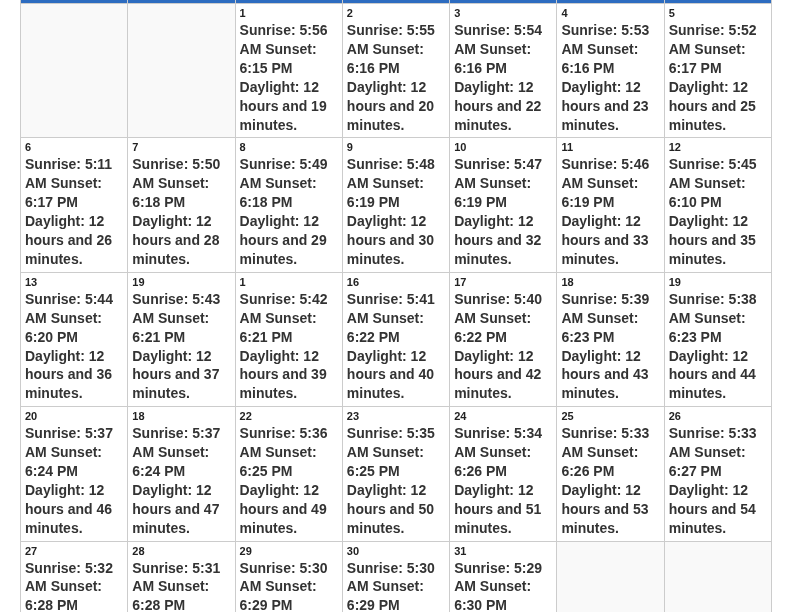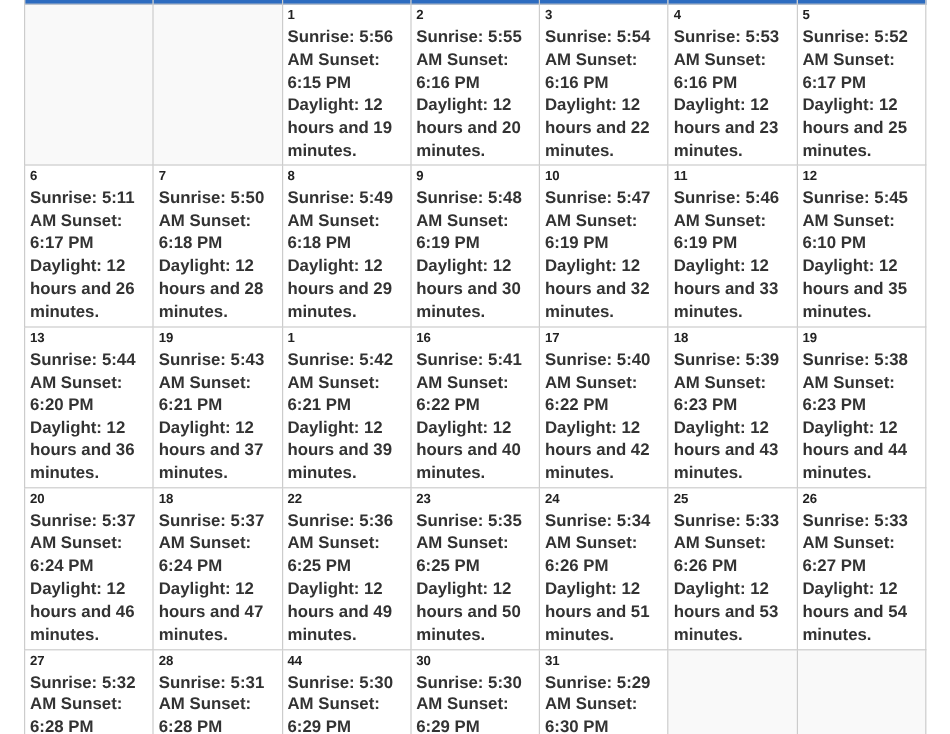--- a/index.html
+++ b/index.html
@@ -307,21 +307,21 @@
 Sunset: 6:28 PM
 Daylight: 12 hours and 55 minutes.</div>
           </td>
           <td>
             <span class="day-number">28</span>
             <div class="day-info">Sunrise: 5:31 AM
 Sunset: 6:28 PM
 Daylight: 12 hours and 57 minutes.</div>
           </td>
           <td>
-            <span class="day-number">44</span>
+            <span class="day-number">29</span>
             <div class="day-info">Sunrise: 5:30 AM
 Sunset: 6:29 PM
 Daylight: 12 hours and 58 minutes.</div>
           </td>
           <td>
             <span class="day-number">30</span>
             <div class="day-info">Sunrise: 5:30 AM
 Sunset: 6:29 PM
 Daylight: 12 hours and 59 minutes.</div>
           </td>

